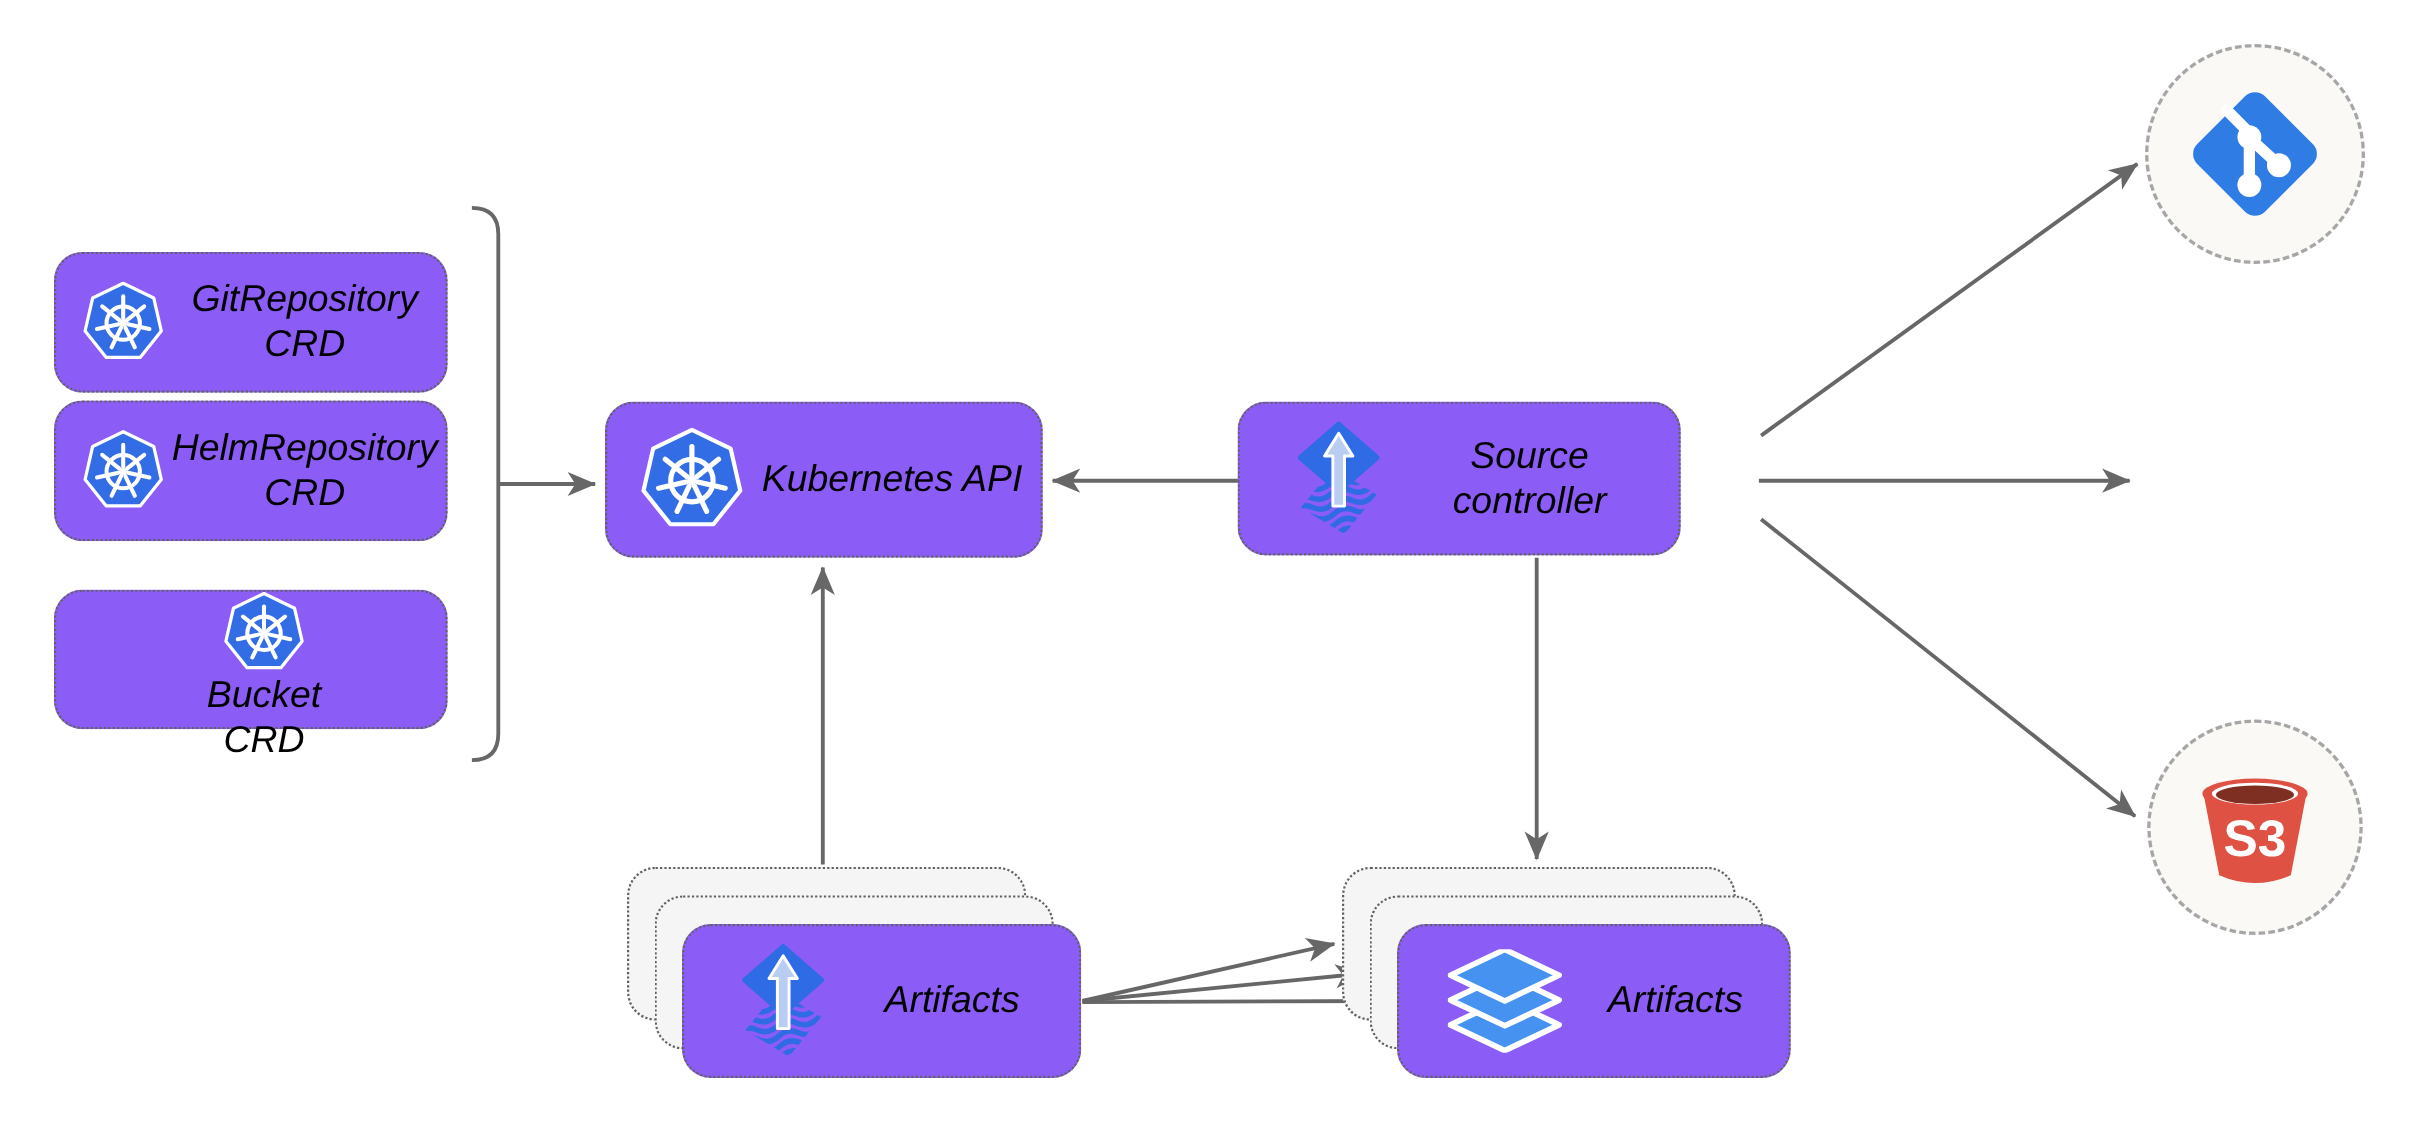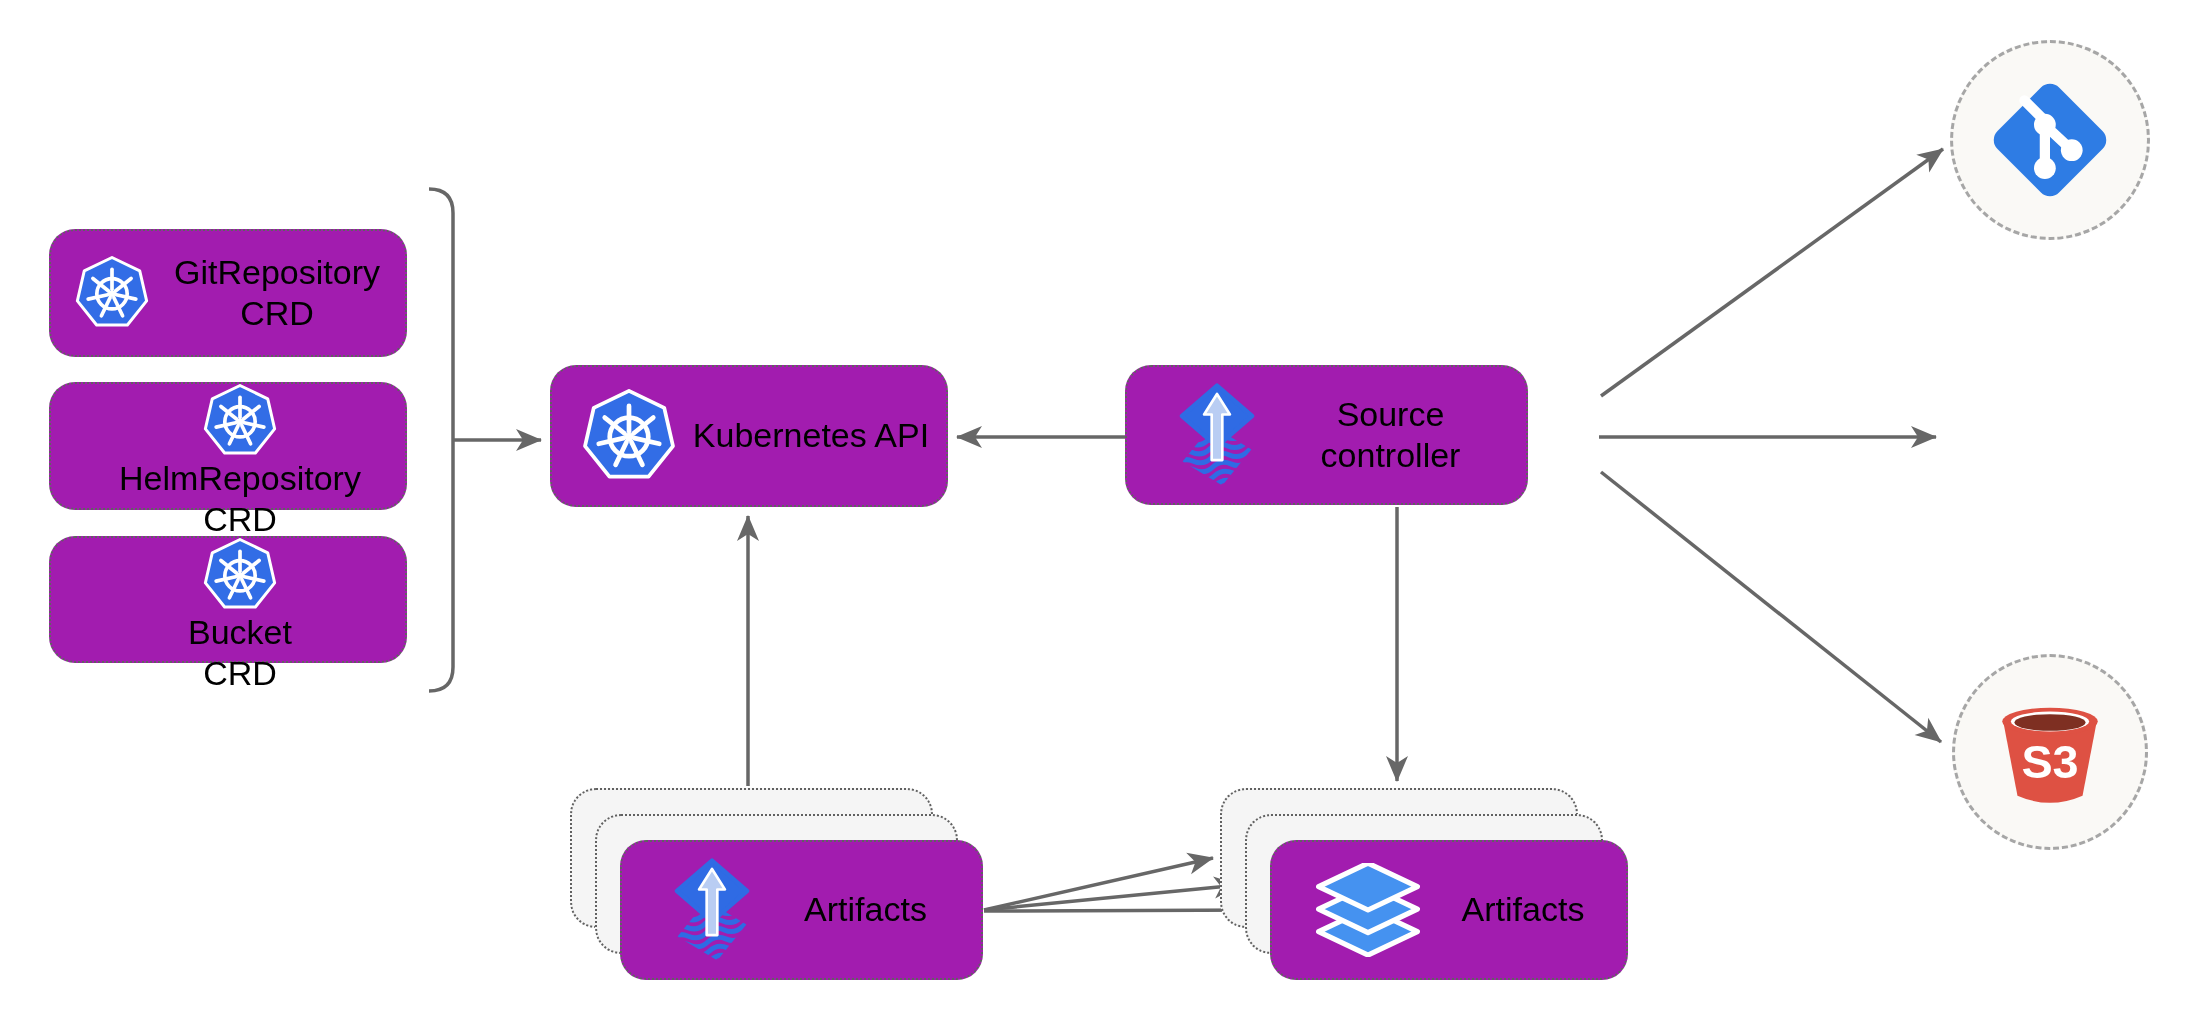--- a/index.html
+++ b/index.html
@@ -1,22 +1,22 @@
 <!DOCTYPE html>
 <html><head>
 <meta charset="utf-8">
 <style>
   html,body{margin:0;padding:0;background:#ffffff;}
   .stage{
     position:relative;width:2196px;height:1030px;background:#ffffff;overflow:hidden;
     font-family:"Liberation Sans","DejaVu Sans",sans-serif;color:#000;
   }
   .node{
-    position:absolute;background:#a21caf;border:2px dotted #616161;border-radius:26px;
-    display:flex;align-items:center;box-sizing:border-box;
+    position:absolute;background:#8b5cf6;border:2px dotted #616161;border-radius:26px;
+    display:flex;align-items:center;box-sizing:border-box;font-style:italic;
   }
   .node .iconwrap{flex:0 0 auto;display:flex;align-items:center;justify-content:center;}
   .node .label{
     flex:1 1 auto;text-align:center;font-size:34px;line-height:1.22;color:#000;
   }
   .stackbox{
     position:absolute;background:#f5f5f5;border:2px dotted #616161;border-radius:26px;
     box-sizing:border-box;
   }
   .circlenode{
@@ -73,21 +73,21 @@
           <line x1="45.3" y1="47.3" x2="24.2" y2="30.4"></line>
         </g>
       </svg>
     </span>
     <span class="label">
       <span style="display:block">GitRepository</span>
       <span style="display:block">CRD</span>
     </span>
   </div>
 
-  <div class="node" style="left:49px;top:382px;width:358px;height:128px;padding-left:24px;flex-direction:column;">
+  <div class="node" style="left:49px;top:364px;width:358px;height:128px;padding-left:24px;">
     <span class="iconwrap">
       <svg width="74" height="74" viewBox="0 0 100 100">
         <polygon points="50,2 87.5,20.1 96.8,60.7 70.8,93.2 29.2,93.2 3.2,60.7 12.5,20.1" fill="#326DE6" stroke="#ffffff" stroke-width="4" stroke-linejoin="round"></polygon>
         <circle cx="50" cy="51" r="20.5" fill="none" stroke="#ffffff" stroke-width="5"></circle>
         <circle cx="50" cy="51" r="4.5" fill="#ffffff"></circle>
         <g stroke="#ffffff" stroke-width="5" stroke-linecap="round">
           <line x1="50" y1="45" x2="50" y2="18"></line>
             <line x1="54.7" y1="47.3" x2="75.8" y2="30.4"></line>
           <line x1="55.8" y1="52.3" x2="82.2" y2="58.3"></line>
             <line x1="52.6" y1="56.4" x2="64.3" y2="80.7"></line>

